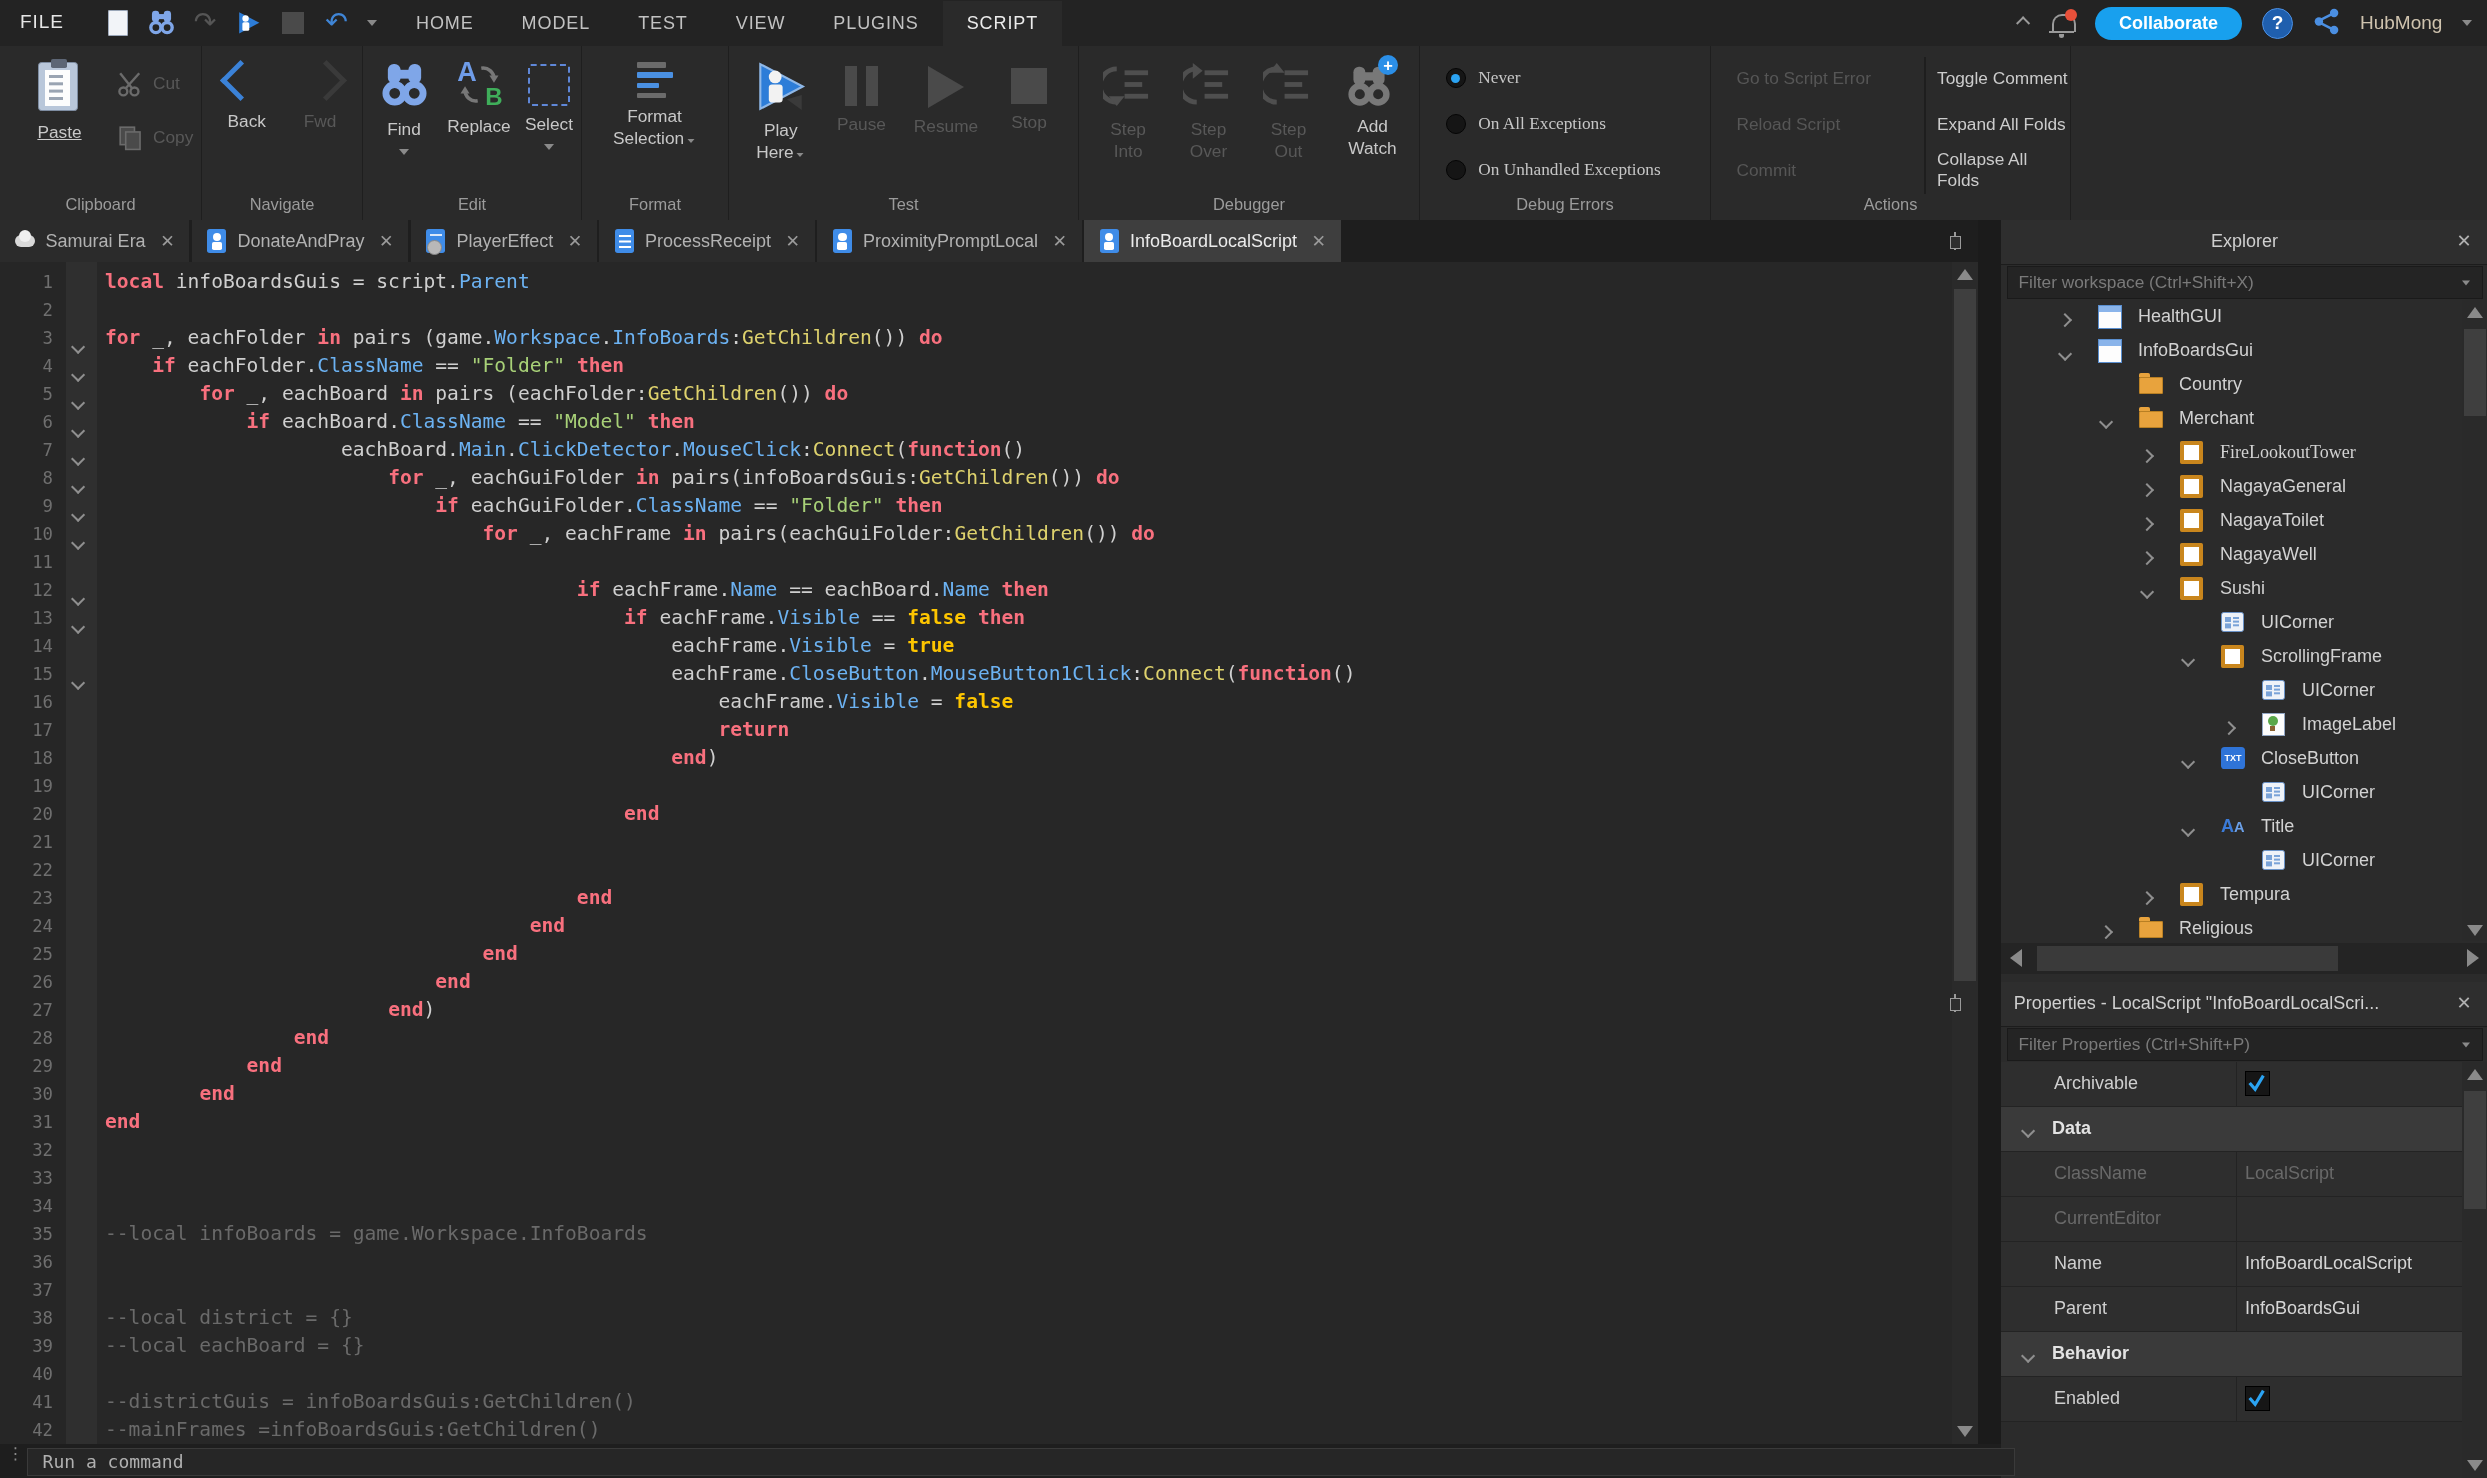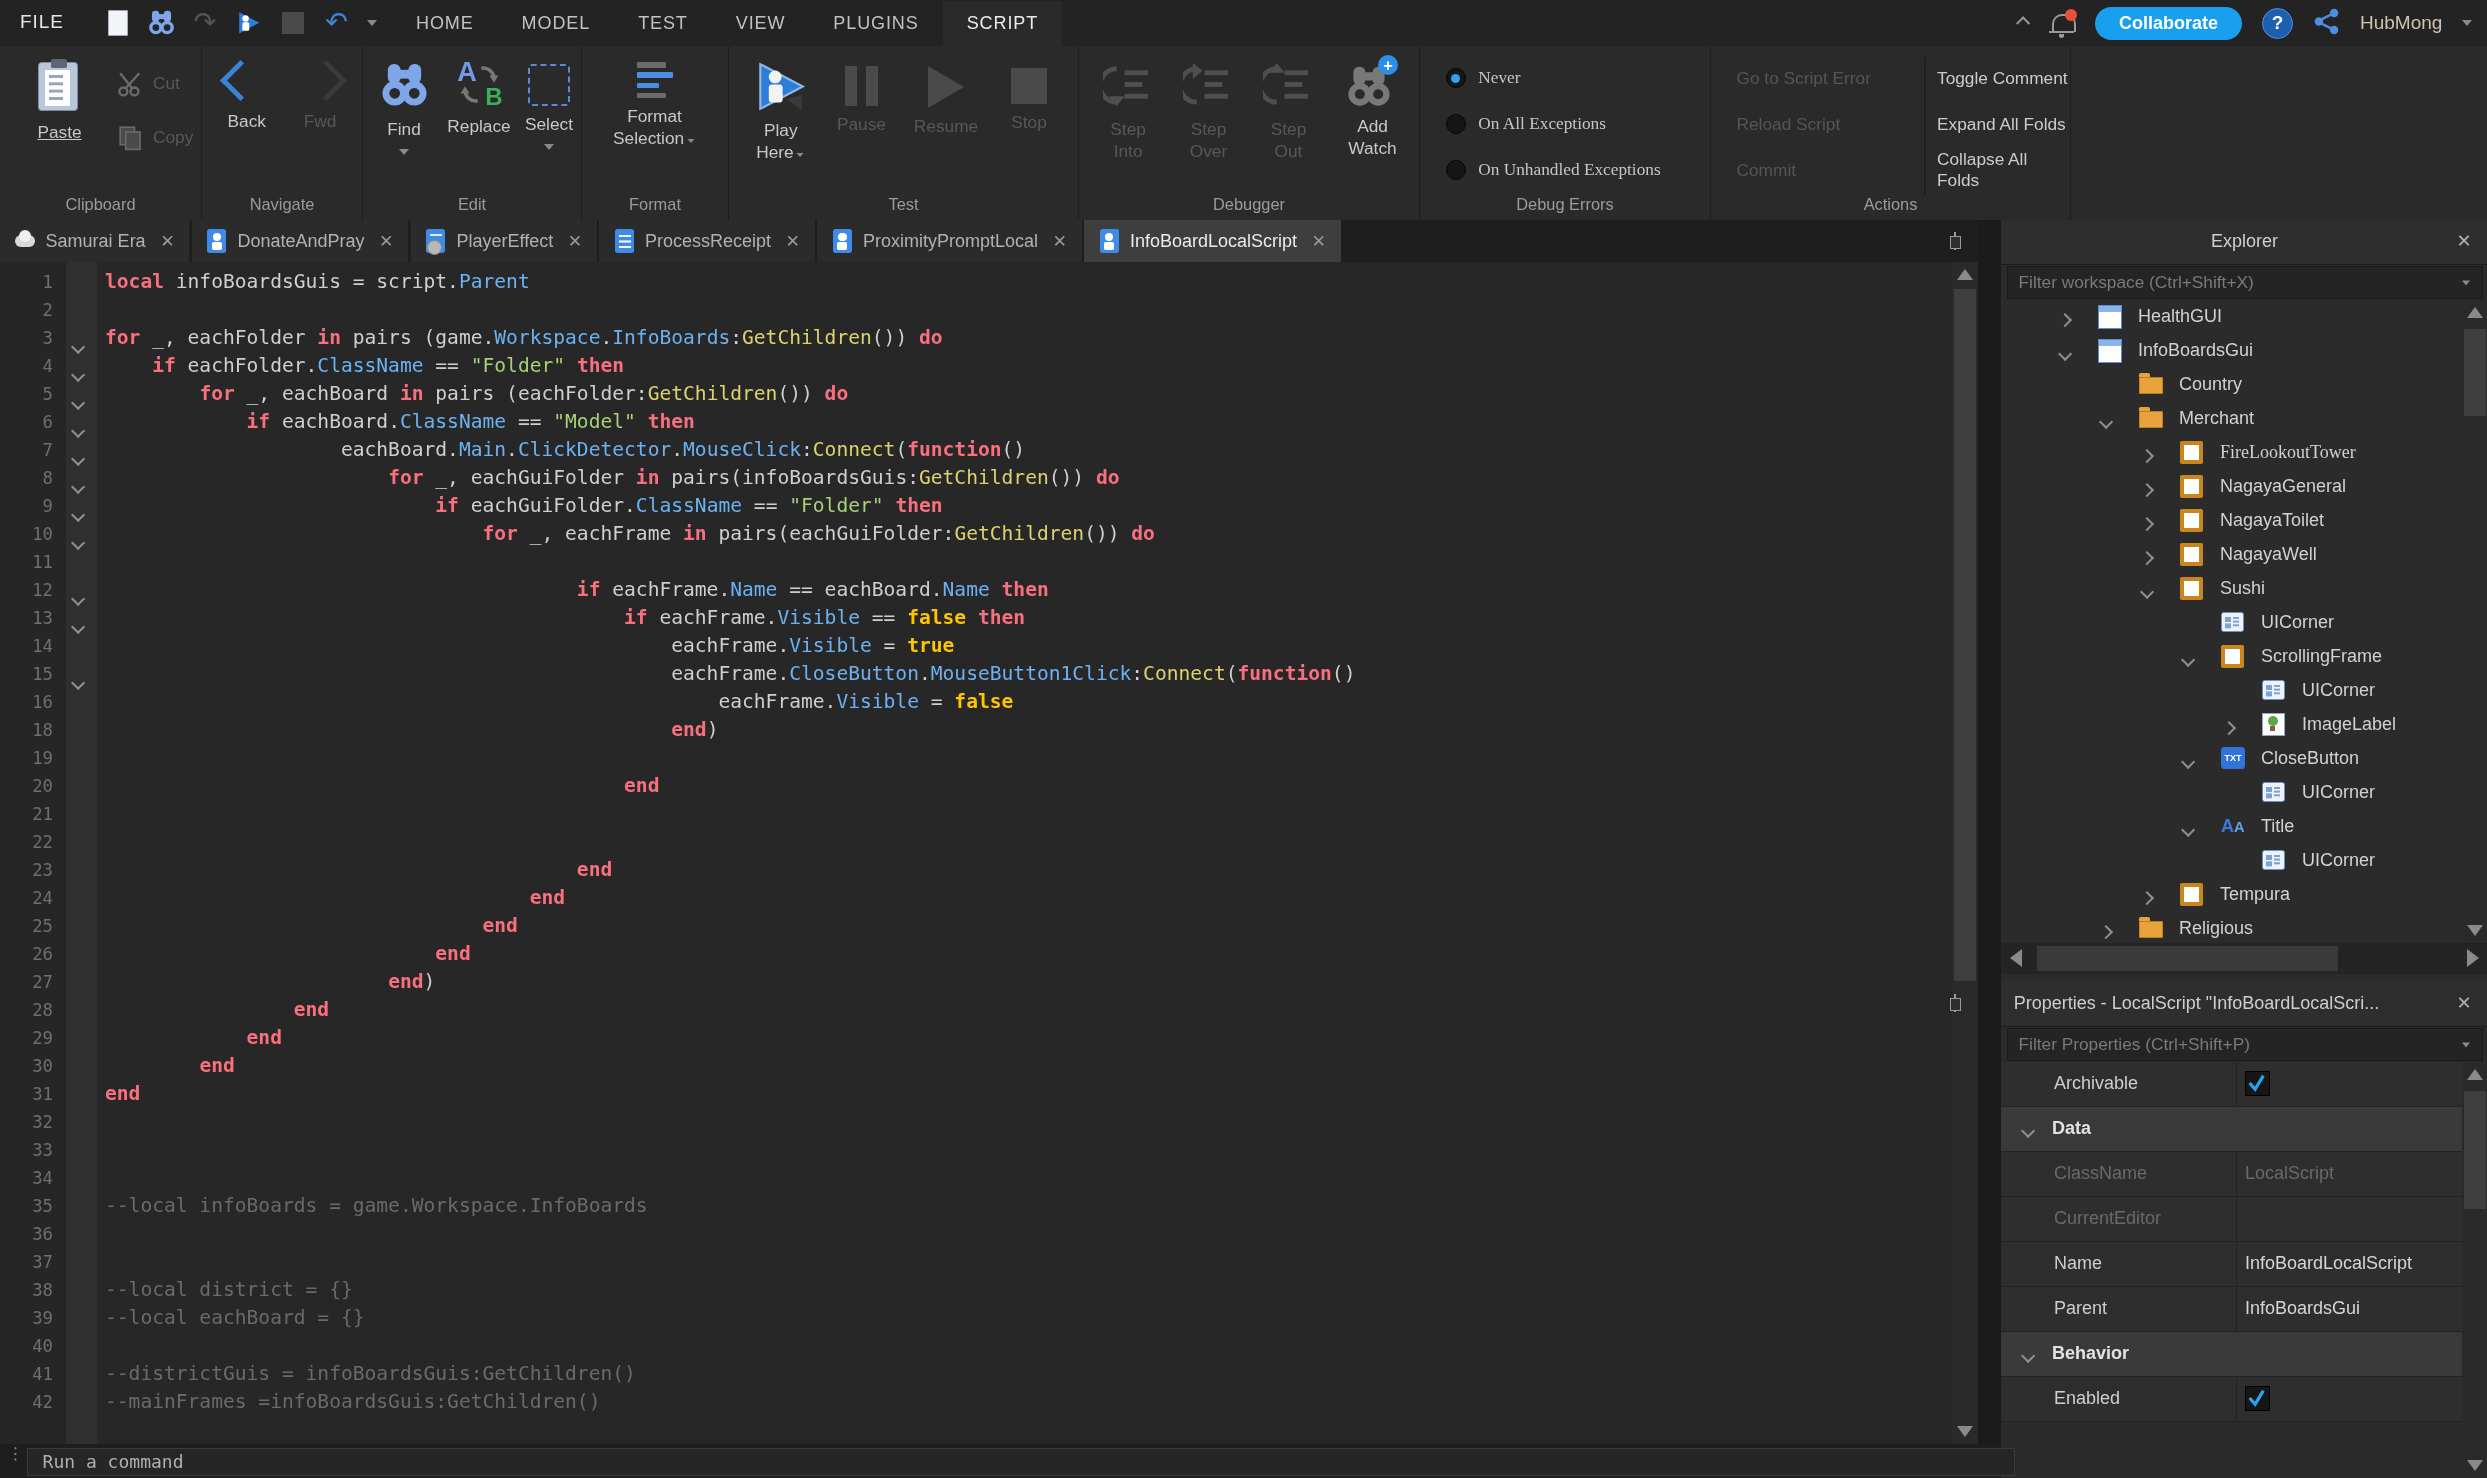--- a/index.html
+++ b/index.html
@@ -514,20 +514,21 @@
         <div class="code-row"><span class="ln">7</span><span class="fold"><span class="cv down"></span></span><span class="ct"><span>                    </span><span>eachBoard</span><span>.</span><span class="tk-prop">Main</span><span>.</span><span class="tk-prop">ClickDetector</span><span>.</span><span class="tk-prop">MouseClick</span><span>:</span><span class="tk-mth">Connect</span><span>(</span><span class="tk-kw">function</span><span>(</span><span>)</span></span></div>
         <div class="code-row"><span class="ln">8</span><span class="fold"><span class="cv down"></span></span><span class="ct"><span>                        </span><span class="tk-kw">for</span><span> </span><span>_</span><span>,</span><span> </span><span>eachGuiFolder</span><span> </span><span class="tk-kw">in</span><span> </span><span>pairs</span><span>(</span><span>infoBoardsGuis</span><span>:</span><span class="tk-mth">GetChildren</span><span>(</span><span>)</span><span>)</span><span> </span><span class="tk-kw">do</span></span></div>
         <div class="code-row"><span class="ln">9</span><span class="fold"><span class="cv down"></span></span><span class="ct"><span>                            </span><span class="tk-kw">if</span><span> </span><span>eachGuiFolder</span><span>.</span><span class="tk-prop">ClassName</span><span> </span><span>=</span><span>=</span><span> </span><span class="tk-str">"Folder"</span><span> </span><span class="tk-kw">then</span></span></div>
         <div class="code-row"><span class="ln">10</span><span class="fold"><span class="cv down"></span></span><span class="ct"><span>                                </span><span class="tk-kw">for</span><span> </span><span>_</span><span>,</span><span> </span><span>eachFrame</span><span> </span><span class="tk-kw">in</span><span> </span><span>pairs</span><span>(</span><span>eachGuiFolder</span><span>:</span><span class="tk-mth">GetChildren</span><span>(</span><span>)</span><span>)</span><span> </span><span class="tk-kw">do</span></span></div>
         <div class="code-row"><span class="ln">11</span><span class="ct"></span></div>
         <div class="code-row"><span class="ln">12</span><span class="fold"><span class="cv down"></span></span><span class="ct"><span>                                        </span><span class="tk-kw">if</span><span> </span><span>eachFrame</span><span>.</span><span class="tk-prop">Name</span><span> </span><span>=</span><span>=</span><span> </span><span>eachBoard</span><span>.</span><span class="tk-prop">Name</span><span> </span><span class="tk-kw">then</span></span></div>
         <div class="code-row"><span class="ln">13</span><span class="fold"><span class="cv down"></span></span><span class="ct"><span>                                            </span><span class="tk-kw">if</span><span> </span><span>eachFrame</span><span>.</span><span class="tk-prop">Visible</span><span> </span><span>=</span><span>=</span><span> </span><span class="tk-bool">false</span><span> </span><span class="tk-kw">then</span></span></div>
         <div class="code-row"><span class="ln">14</span><span class="ct"><span>                                                </span><span>eachFrame</span><span>.</span><span class="tk-prop">Visible</span><span> </span><span>=</span><span> </span><span class="tk-bool">true</span></span></div>
         <div class="code-row"><span class="ln">15</span><span class="fold"><span class="cv down"></span></span><span class="ct"><span>                                                </span><span>eachFrame</span><span>.</span><span class="tk-prop">CloseButton</span><span>.</span><span class="tk-prop">MouseButton1Click</span><span>:</span><span class="tk-mth">Connect</span><span>(</span><span class="tk-kw">function</span><span>(</span><span>)</span></span></div>
         <div class="code-row"><span class="ln">16</span><span class="ct"><span>                                                    </span><span>eachFrame</span><span>.</span><span class="tk-prop">Visible</span><span> </span><span>=</span><span> </span><span class="tk-bool">false</span></span></div>
+        <div class="code-row"><span class="ln">17</span><span class="ct"><span>                                                    </span><span class="tk-kw">return</span></span></div>
         <div class="code-row"><span class="ln">18</span><span class="ct"><span>                                                </span><span class="tk-kw">end</span><span>)</span></span></div>
         <div class="code-row"><span class="ln">19</span><span class="ct"></span></div>
         <div class="code-row"><span class="ln">20</span><span class="ct"><span>                                            </span><span class="tk-kw">end</span></span></div>
         <div class="code-row"><span class="ln">21</span><span class="ct"></span></div>
         <div class="code-row"><span class="ln">22</span><span class="ct"></span></div>
         <div class="code-row"><span class="ln">23</span><span class="ct"><span>                                        </span><span class="tk-kw">end</span></span></div>
         <div class="code-row"><span class="ln">24</span><span class="ct"><span>                                    </span><span class="tk-kw">end</span></span></div>
         <div class="code-row"><span class="ln">25</span><span class="ct"><span>                                </span><span class="tk-kw">end</span></span></div>
         <div class="code-row"><span class="ln">26</span><span class="ct"><span>                            </span><span class="tk-kw">end</span></span></div>
         <div class="code-row"><span class="ln">27</span><span class="ct"><span>                        </span><span class="tk-kw">end</span><span>)</span></span></div>

